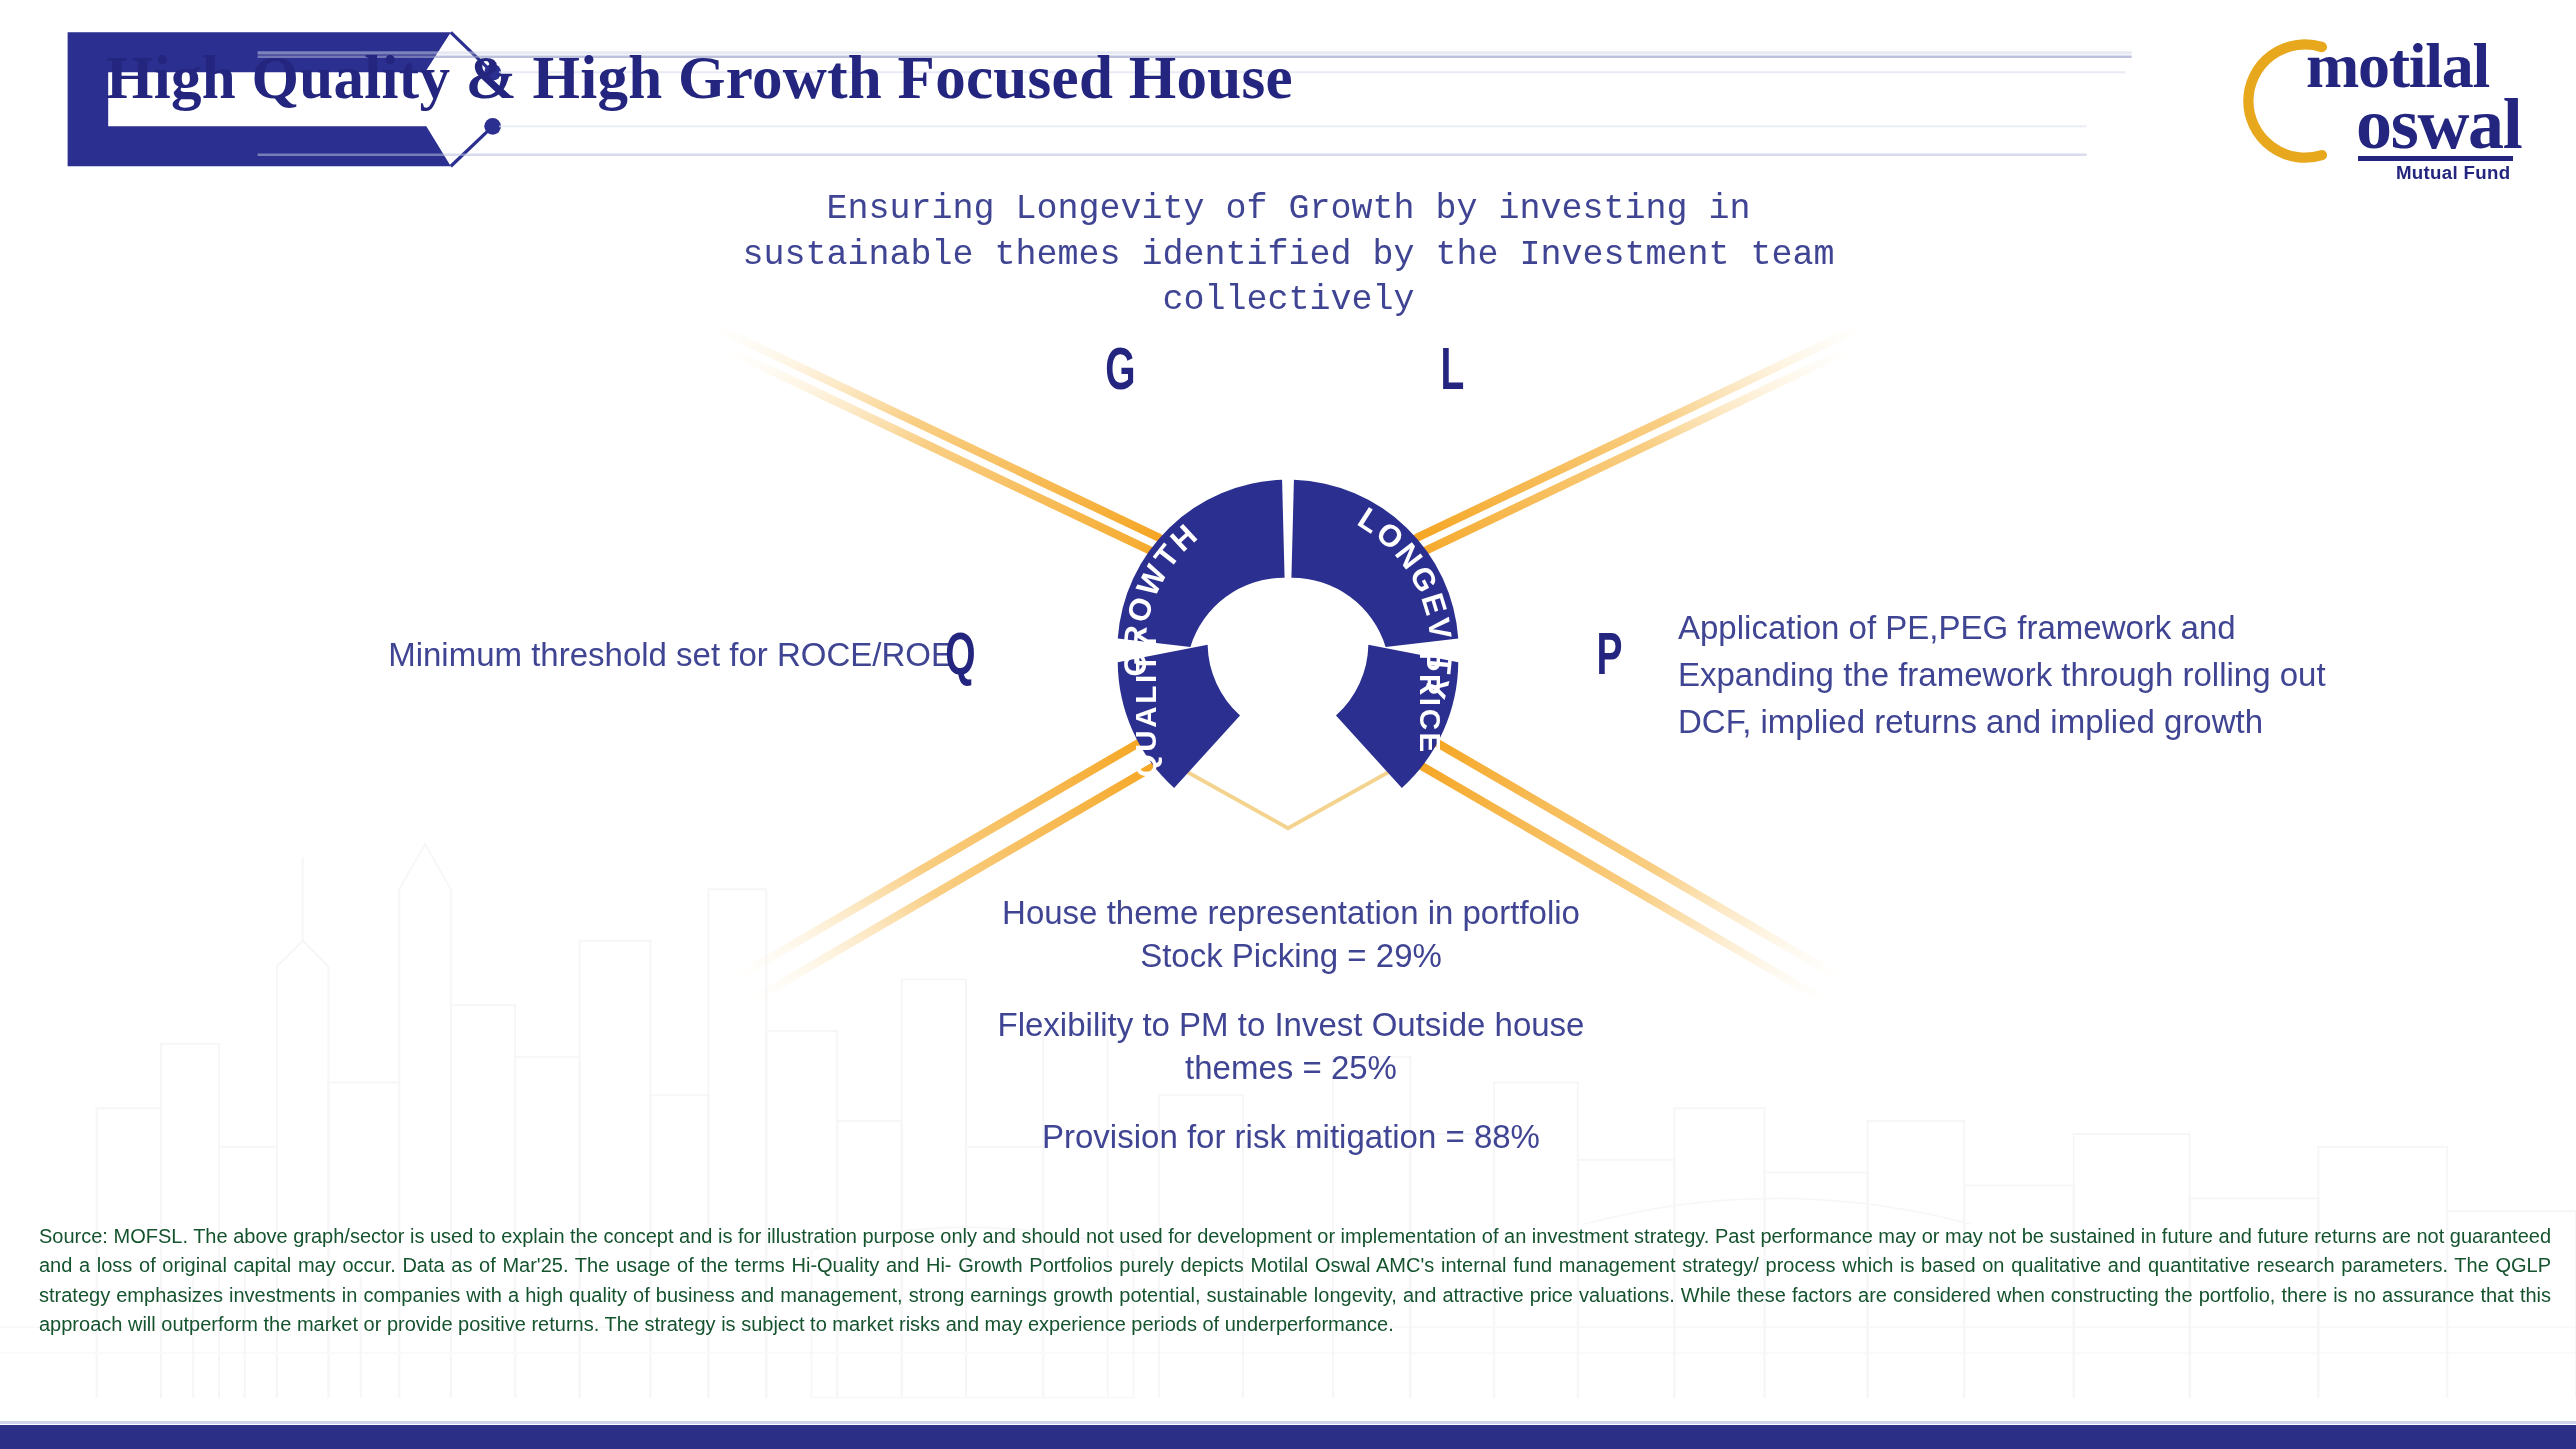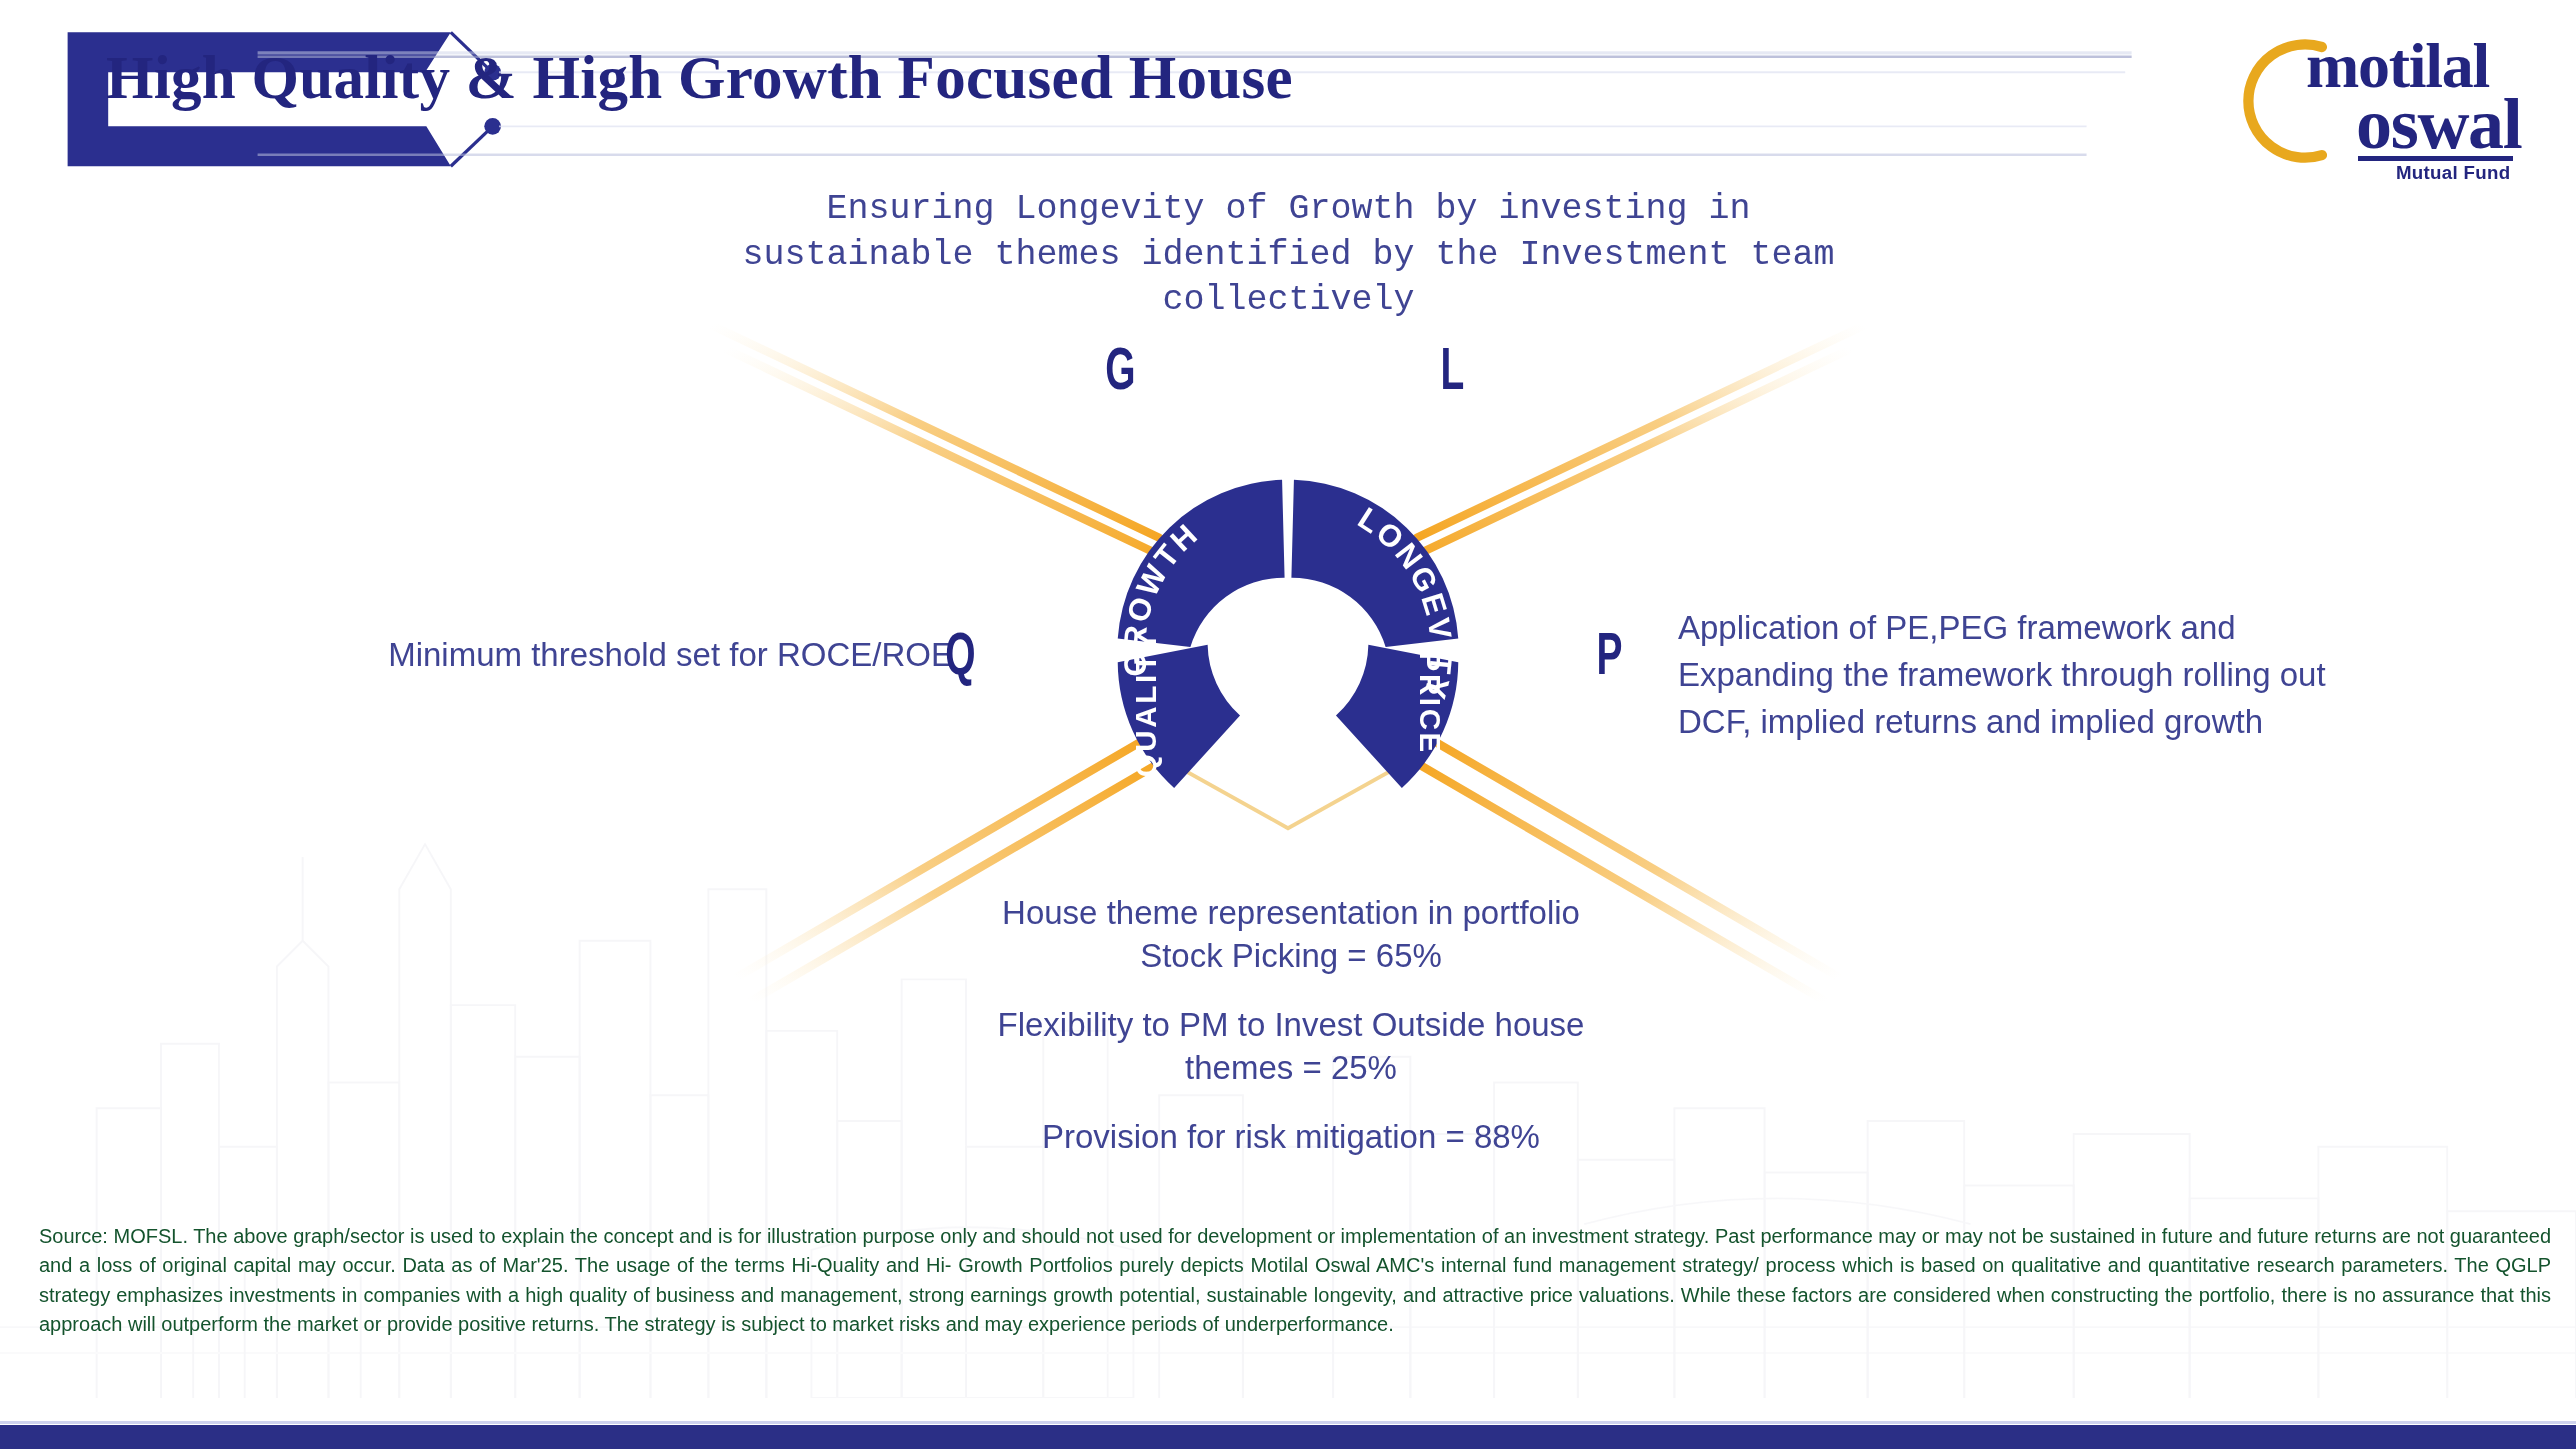--- a/index.html
+++ b/index.html
@@ -262,21 +262,21 @@
   <div class="dtext" id="left-caption">
     <span>Minimum threshold set for ROCE/ROE</span>
   </div>
 
   <div class="dtext" id="right-caption">
     <span>Application of  PE,PEG framework and Expanding the framework through rolling out DCF, implied returns and implied growth</span>
   </div>
 
   <div class="dtext" id="bottom-caption">
     <div class="blk" style="white-space:pre-line">House theme representation in portfolio
-Stock Picking = 65%</div>
+Stock Picking = 29%</div>
     <div class="blk">Flexibility to PM to Invest Outside house themes = 25%</div>
     <div class="blk">Provision for risk mitigation = 88%</div>
   </div>
 
   <div class="qglp" id="letter-Q">Q</div>
   <div class="qglp" id="letter-G">G</div>
   <div class="qglp" id="letter-L">L</div>
   <div class="qglp" id="letter-P">P</div>
 
   <div id="disclaimer">Source: MOFSL. The above graph/sector is used to explain the concept and is for illustration purpose only and should not used for development or implementation of an investment strategy. Past performance may or may not be sustained in future and future returns are not guaranteed and a loss of original capital may occur. Data as of Mar'25. The usage of the terms Hi-Quality and Hi- Growth Portfolios purely depicts Motilal Oswal AMC's internal fund management strategy/ process which is based on qualitative and quantitative research parameters. The QGLP strategy emphasizes investments in companies with a high quality of business and management, strong earnings growth potential, sustainable longevity, and attractive price valuations. While these factors are considered when constructing the portfolio, there is no assurance that this approach will outperform the market or provide positive returns. The strategy is subject to market risks and may experience periods of underperformance.</div>

